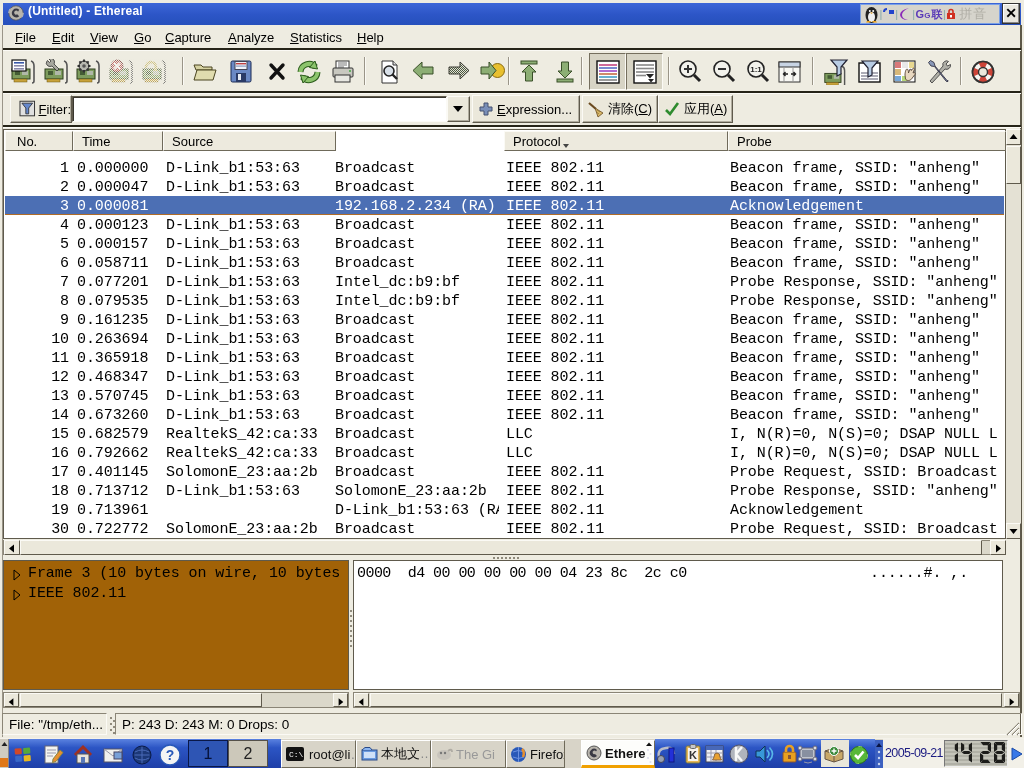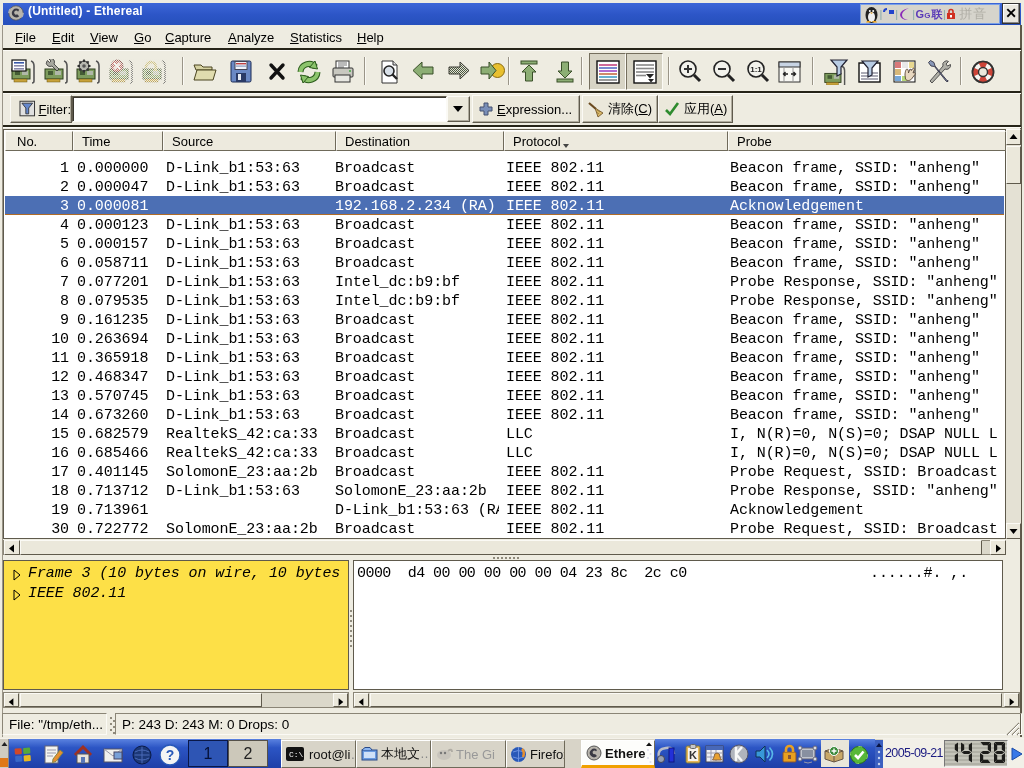--- a/index.html
+++ b/index.html
@@ -45,21 +45,21 @@
 .ct { left:72px; } .cs { left:161px; } .cd { left:330px; } .cd i { font-style:normal; position:absolute; left:0; top:0; width:164px; overflow:hidden; display:inline-block; white-space:pre; } .cp { left:501px; } .ci { left:725px; }
 #vscroll { left:1006px; top:129px; width:15px; height:410px; background:#e4e1d4; }
 
 .sbtn { position:absolute; background:#ebe8db; border-top:1px solid #fbfaf5; border-left:1px solid #fbfaf5; border-right:1px solid #5f5a4c; border-bottom:1px solid #5f5a4c; }
 .sthumb { position:absolute; background:#ebe8db; border-top:1px solid #fbfaf5; border-left:1px solid #fbfaf5; border-right:1px solid #5f5a4c; border-bottom:1px solid #5f5a4c; }
 .strough { position:absolute; background:#dbd8ca; border:1px solid #8a8576; }
 
 
 #hscroll1 { left:3px; top:540px; width:1003px; height:15px; }
 #middots { left:492px; top:556px; width:30px; height:4px; }
-#tree { left:3px; top:560px; width:346px; height:130px; background:#fde047; border:1px solid #5f5a4c;font-style:italic; }
+#tree { left:3px; top:560px; width:346px; height:130px; background:#a16207; border:1px solid #5f5a4c; }
 #hexpane { left:353px; top:560px; width:650px; height:130px; background:#fff; border:1px solid #5f5a4c; }
 #treescroll { left:3px; top:692px; width:346px; height:16px; }
 #hexscroll { left:353px; top:692px; width:667px; height:16px; }
 
 
 #statusbar { left:0px; top:710px; width:1024px; height:28px; }
 .sbox { position:absolute; top:3px; height:22px; border:1px solid #8a8576; border-bottom-color:#fbfaf5; border-right-color:#fbfaf5; font-size:13.5px; color:#000; padding:3px 0 0 6px; white-space:nowrap; overflow:hidden; }
 
 
 #taskbar { left:0; top:738px; width:1024px; height:30px; background:#d8d4c8; border-top:1px solid #f4f2ea; }
@@ -405,40 +405,39 @@
       </svg>
       <span>应用(<u>A</u>)</span>
     </div>
 </div>
 <div class="abs" id="mainline"></div>
 
 <div class="abs" id="plist">
  <div class="hcell" style="left:1px; width:68px; padding-left:11px;">No.</div>
  <div class="hcell" style="left:69px; width:90px;">Time</div>
  <div class="hcell" style="left:159px; width:173px;">Source</div>
- <div class="hcell" style="left:332px; width:168px;">Destination</div>
  <div class="hcell" style="left:500px; width:224px;">Protocol<span style="position:absolute;left:58px;top:12px;width:0;height:0;border-left:3px solid transparent;border-right:3px solid transparent;border-top:4px solid #444;"></span></div>
  <div class="hcell" style="left:724px; width:278px;">Probe</div>
  <div id="rows">
       <div class="prow mono" style="top:28px"><span class="cno">1</span><span class="ct">0.000000</span><span class="cs">D-Link_b1:53:63</span><span class="cd">Broadcast</span><span class="cp">IEEE 802.11</span><span class="ci">Beacon frame, SSID: "anheng"</span></div>
       <div class="prow mono" style="top:47px"><span class="cno">2</span><span class="ct">0.000047</span><span class="cs">D-Link_b1:53:63</span><span class="cd">Broadcast</span><span class="cp">IEEE 802.11</span><span class="ci">Beacon frame, SSID: "anheng"</span></div>
       <div class="prow mono sel" style="top:66px"><span class="cno">3</span><span class="ct">0.000081</span><span class="cs"></span><span class="cd">192.168.2.234 (RA)</span><span class="cp">IEEE 802.11</span><span class="ci">Acknowledgement</span></div>
       <div class="prow mono" style="top:85px"><span class="cno">4</span><span class="ct">0.000123</span><span class="cs">D-Link_b1:53:63</span><span class="cd">Broadcast</span><span class="cp">IEEE 802.11</span><span class="ci">Beacon frame, SSID: "anheng"</span></div>
       <div class="prow mono" style="top:104px"><span class="cno">5</span><span class="ct">0.000157</span><span class="cs">D-Link_b1:53:63</span><span class="cd">Broadcast</span><span class="cp">IEEE 802.11</span><span class="ci">Beacon frame, SSID: "anheng"</span></div>
       <div class="prow mono" style="top:123px"><span class="cno">6</span><span class="ct">0.058711</span><span class="cs">D-Link_b1:53:63</span><span class="cd">Broadcast</span><span class="cp">IEEE 802.11</span><span class="ci">Beacon frame, SSID: "anheng"</span></div>
       <div class="prow mono" style="top:142px"><span class="cno">7</span><span class="ct">0.077201</span><span class="cs">D-Link_b1:53:63</span><span class="cd">Intel_dc:b9:bf</span><span class="cp">IEEE 802.11</span><span class="ci">Probe Response, SSID: "anheng"</span></div>
       <div class="prow mono" style="top:161px"><span class="cno">8</span><span class="ct">0.079535</span><span class="cs">D-Link_b1:53:63</span><span class="cd">Intel_dc:b9:bf</span><span class="cp">IEEE 802.11</span><span class="ci">Probe Response, SSID: "anheng"</span></div>
       <div class="prow mono" style="top:180px"><span class="cno">9</span><span class="ct">0.161235</span><span class="cs">D-Link_b1:53:63</span><span class="cd">Broadcast</span><span class="cp">IEEE 802.11</span><span class="ci">Beacon frame, SSID: "anheng"</span></div>
       <div class="prow mono" style="top:199px"><span class="cno">10</span><span class="ct">0.263694</span><span class="cs">D-Link_b1:53:63</span><span class="cd">Broadcast</span><span class="cp">IEEE 802.11</span><span class="ci">Beacon frame, SSID: "anheng"</span></div>
       <div class="prow mono" style="top:218px"><span class="cno">11</span><span class="ct">0.365918</span><span class="cs">D-Link_b1:53:63</span><span class="cd">Broadcast</span><span class="cp">IEEE 802.11</span><span class="ci">Beacon frame, SSID: "anheng"</span></div>
       <div class="prow mono" style="top:237px"><span class="cno">12</span><span class="ct">0.468347</span><span class="cs">D-Link_b1:53:63</span><span class="cd">Broadcast</span><span class="cp">IEEE 802.11</span><span class="ci">Beacon frame, SSID: "anheng"</span></div>
       <div class="prow mono" style="top:256px"><span class="cno">13</span><span class="ct">0.570745</span><span class="cs">D-Link_b1:53:63</span><span class="cd">Broadcast</span><span class="cp">IEEE 802.11</span><span class="ci">Beacon frame, SSID: "anheng"</span></div>
       <div class="prow mono" style="top:275px"><span class="cno">14</span><span class="ct">0.673260</span><span class="cs">D-Link_b1:53:63</span><span class="cd">Broadcast</span><span class="cp">IEEE 802.11</span><span class="ci">Beacon frame, SSID: "anheng"</span></div>
       <div class="prow mono" style="top:294px"><span class="cno">15</span><span class="ct">0.682579</span><span class="cs">RealtekS_42:ca:33</span><span class="cd">Broadcast</span><span class="cp">LLC</span><span class="ci">I, N(R)=0, N(S)=0; DSAP NULL L</span></div>
-      <div class="prow mono" style="top:313px"><span class="cno">16</span><span class="ct">0.685466</span><span class="cs">RealtekS_42:ca:33</span><span class="cd">Broadcast</span><span class="cp">LLC</span><span class="ci">I, N(R)=0, N(S)=0; DSAP NULL L</span></div>
+      <div class="prow mono" style="top:313px"><span class="cno">16</span><span class="ct">0.792662</span><span class="cs">RealtekS_42:ca:33</span><span class="cd">Broadcast</span><span class="cp">LLC</span><span class="ci">I, N(R)=0, N(S)=0; DSAP NULL L</span></div>
       <div class="prow mono" style="top:332px"><span class="cno">17</span><span class="ct">0.401145</span><span class="cs">SolomonE_23:aa:2b</span><span class="cd">Broadcast</span><span class="cp">IEEE 802.11</span><span class="ci">Probe Request, SSID: Broadcast</span></div>
       <div class="prow mono" style="top:351px"><span class="cno">18</span><span class="ct">0.713712</span><span class="cs">D-Link_b1:53:63</span><span class="cd">SolomonE_23:aa:2b</span><span class="cp">IEEE 802.11</span><span class="ci">Probe Response, SSID: "anheng"</span></div>
       <div class="prow mono" style="top:370px"><span class="cno">19</span><span class="ct">0.713961</span><span class="cs"></span><span class="cd"><i>D-Link_b1:53:63 (RA)</i></span><span class="cp">IEEE 802.11</span><span class="ci">Acknowledgement</span></div>
       <div class="prow mono" style="top:389px"><span class="cno">30</span><span class="ct">0.722772</span><span class="cs">SolomonE_23:aa:2b</span><span class="cd">Broadcast</span><span class="cp">IEEE 802.11</span><span class="ci">Probe Request, SSID: Broadcast</span></div>
     </div>
 </div>
 
 <div class="abs" id="vscroll">
  <div class="sbtn" style="left:0; top:0; width:15px; height:16px;"><svg width="13" height="14" viewBox="0 0 13 14">
         <path d="M2.5 9 L6.5 4 L10.5 9 Z" fill="#000"></path>

